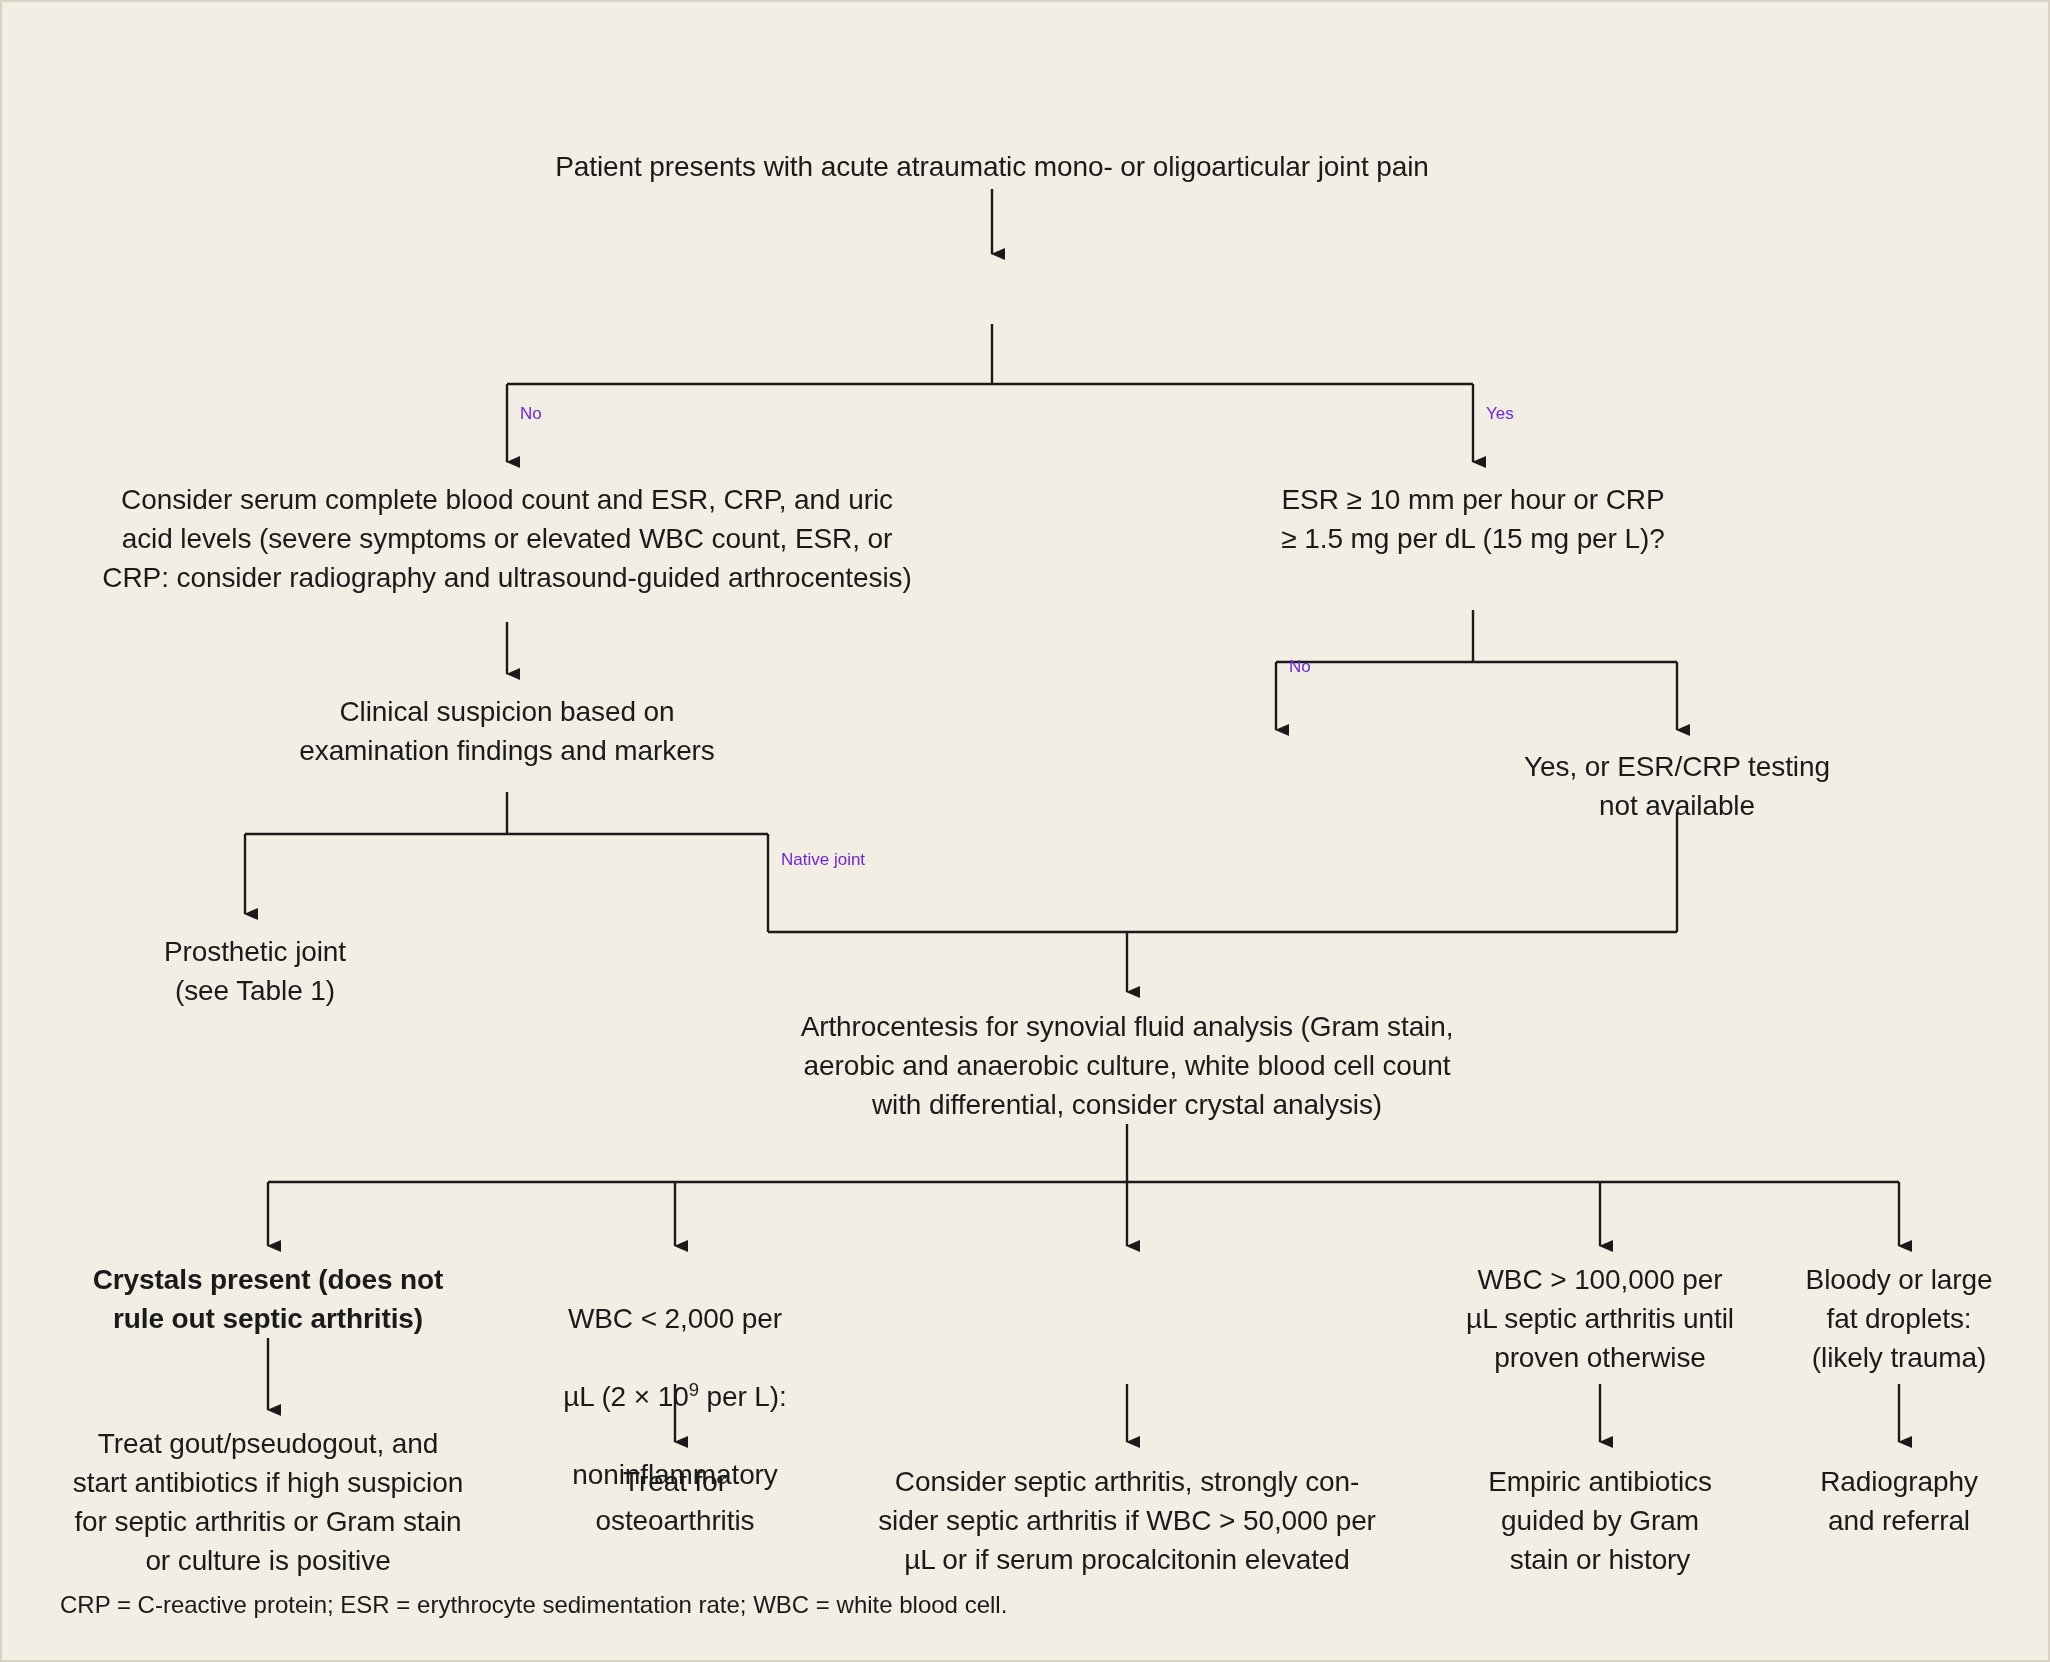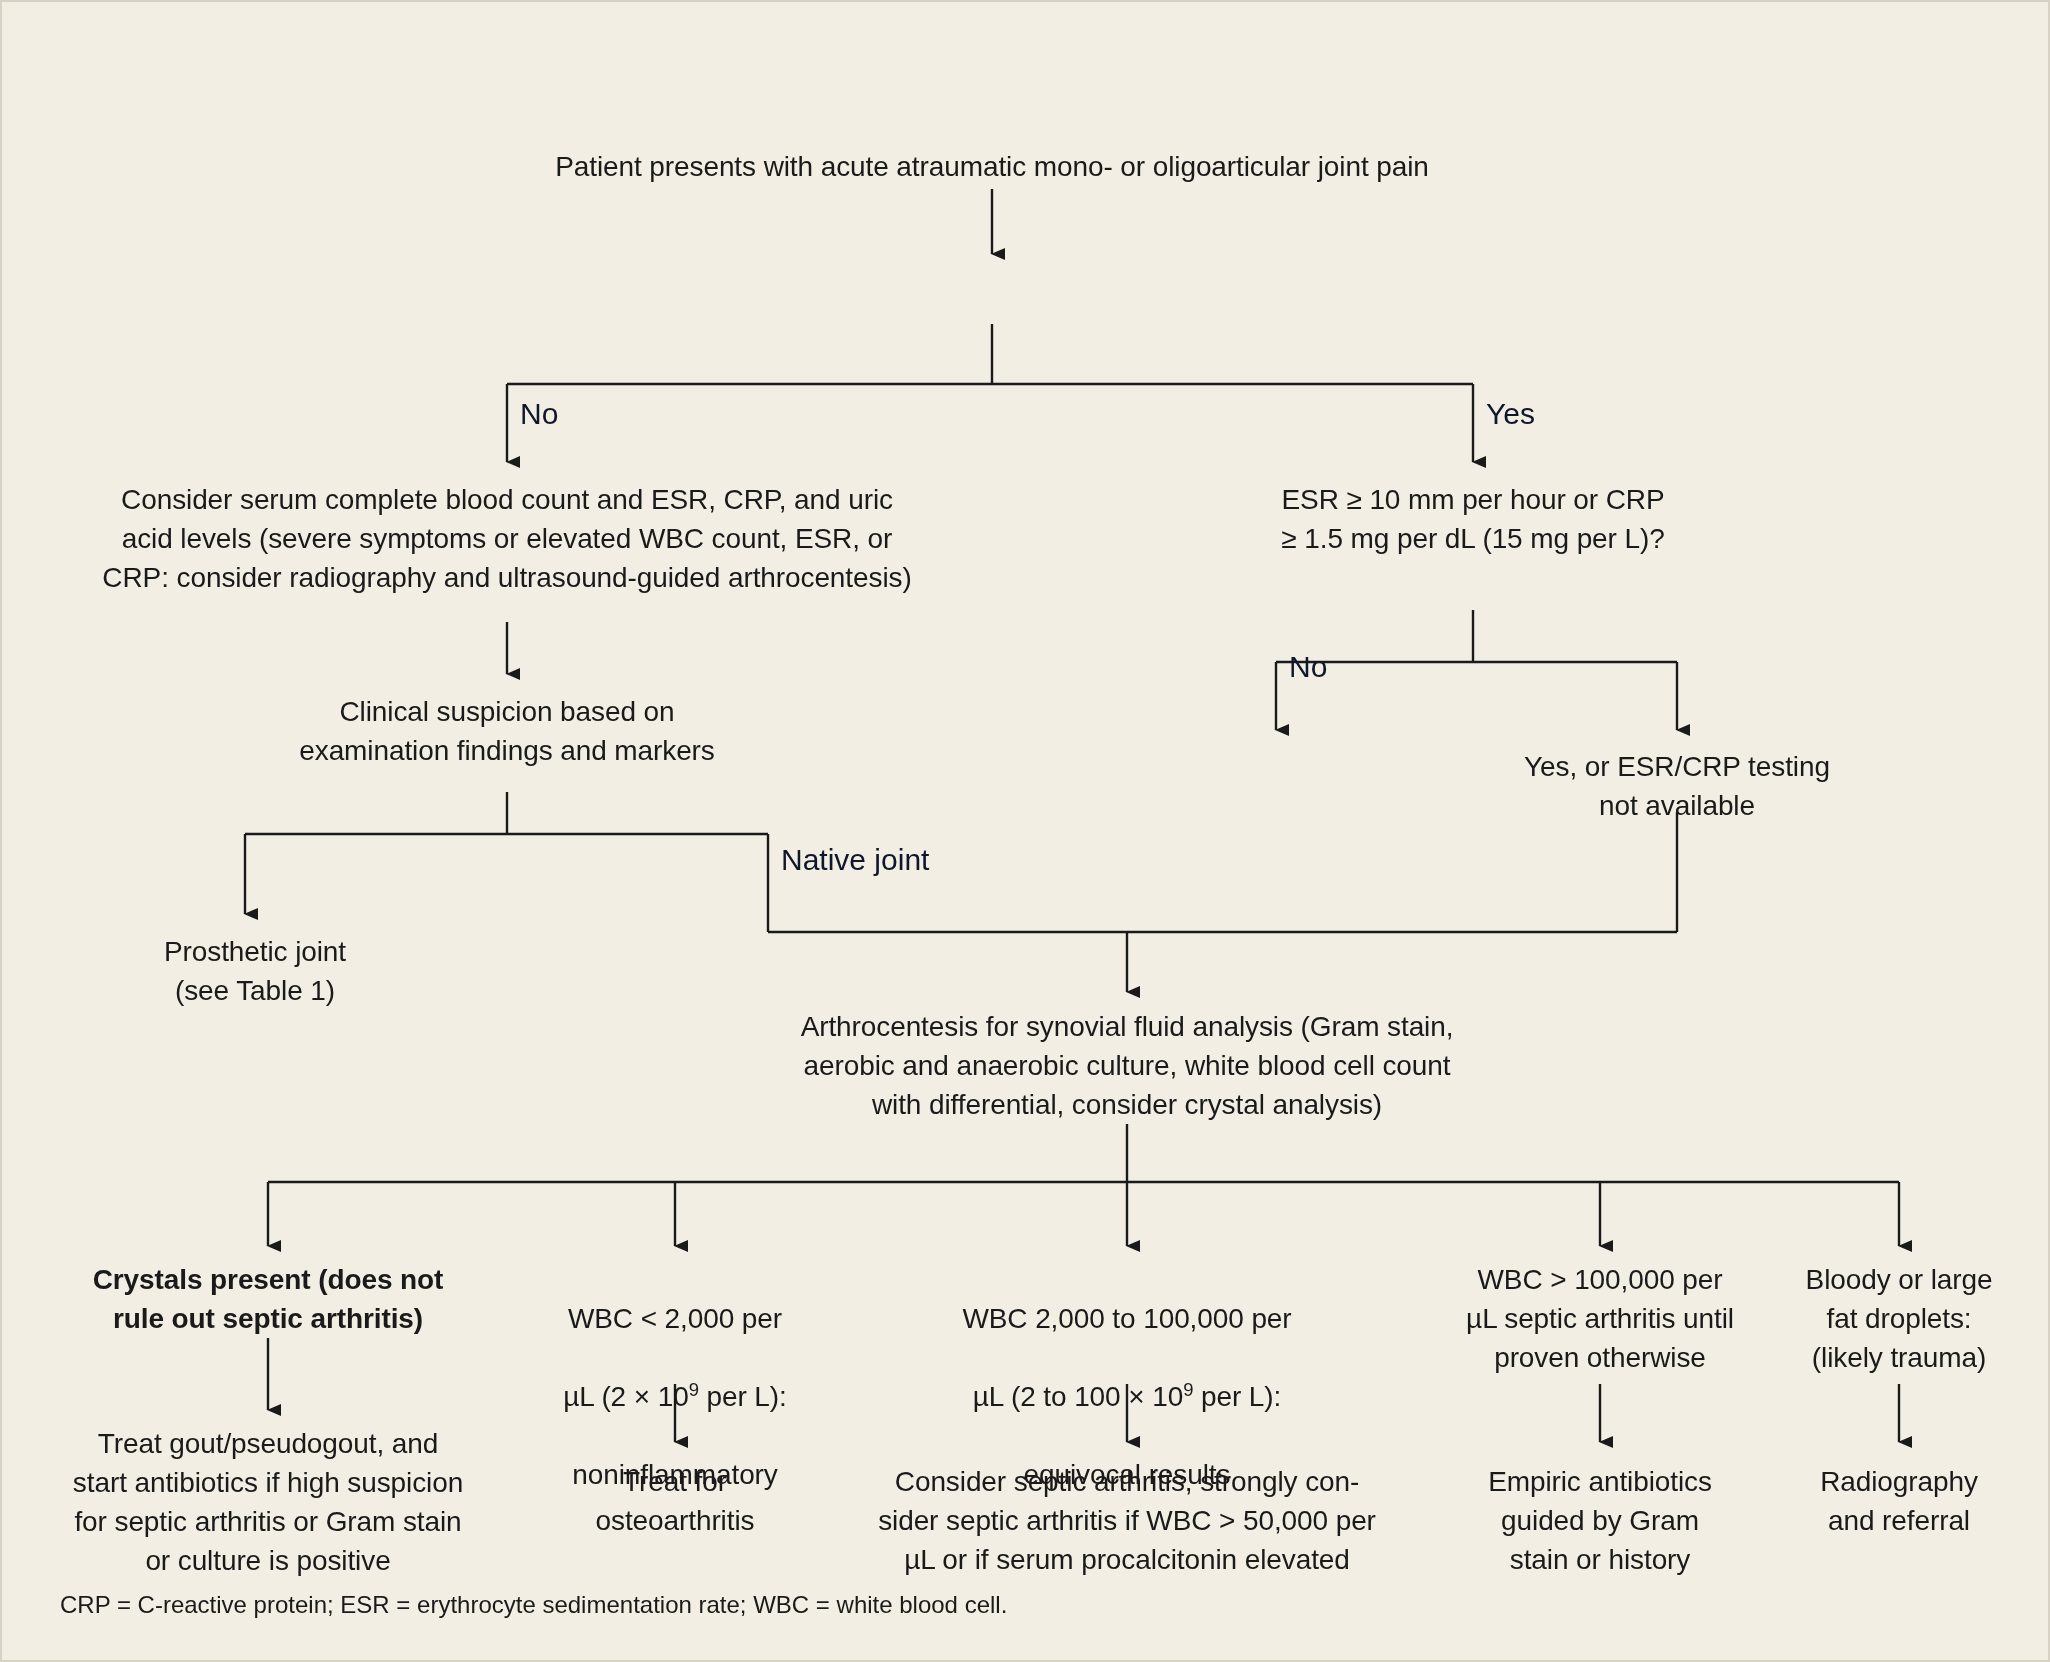--- a/index.html
+++ b/index.html
@@ -31,23 +31,23 @@
     color: #1a1a1a;
     font-family: "Liberation Sans", sans-serif;
     font-size: 28px;
     line-height: 39px;
     letter-spacing: -0.1px;
     white-space: pre-line;
     transform: translateX(-50%);
   }
   .edge-label {
     position: absolute;
-    color: #0f172a;
+    color: #6d28d9;
     font-family: "Liberation Sans", sans-serif;
-    font-size: 30px;
+    font-size: 17px;
     line-height: 30px;
     white-space: nowrap;
   }
   .footnote {
     position: absolute;
     color: #1a1a1a;
     font-family: "Liberation Sans", sans-serif;
     font-size: 24px;
     line-height: 30px;
     white-space: nowrap;
@@ -139,25 +139,20 @@
 
   <div class="node-text" style="left:266px; top:1258px; width:420px;font-weight:bold;">Crystals present (does not
 rule out septic arthritis)</div>
 
   <div class="node-text" style="left:673px; top:1258px; width:280px;">
     <span>WBC &lt; 2,000 per</span><br>
     <span>µL (2 × 10</span><sup>9</sup><span> per L):</span><br>
     <span>noninflammatory</span>
   </div>
 
-  <div class="node-text" style="left:1125px; top:1258px; width:440px;">
-    <span>WBC 2,000 to 100,000 per</span><br>
-    <span>µL (2 to 100 × 10</span><sup>9</sup><span> per L):</span><br>
-    <span>equivocal results</span>
-  </div>
 
   <div class="node-text" style="left:1598px; top:1258px; width:330px;">WBC &gt; 100,000 per
 µL septic arthritis until
 proven otherwise</div>
 
   <div class="node-text" style="left:1897px; top:1258px; width:270px;">Bloody or large
 fat droplets:
 (likely trauma)</div>
 
   <div class="node-text" style="left:266px; top:1422px; width:460px;">Treat gout/pseudogout, and

